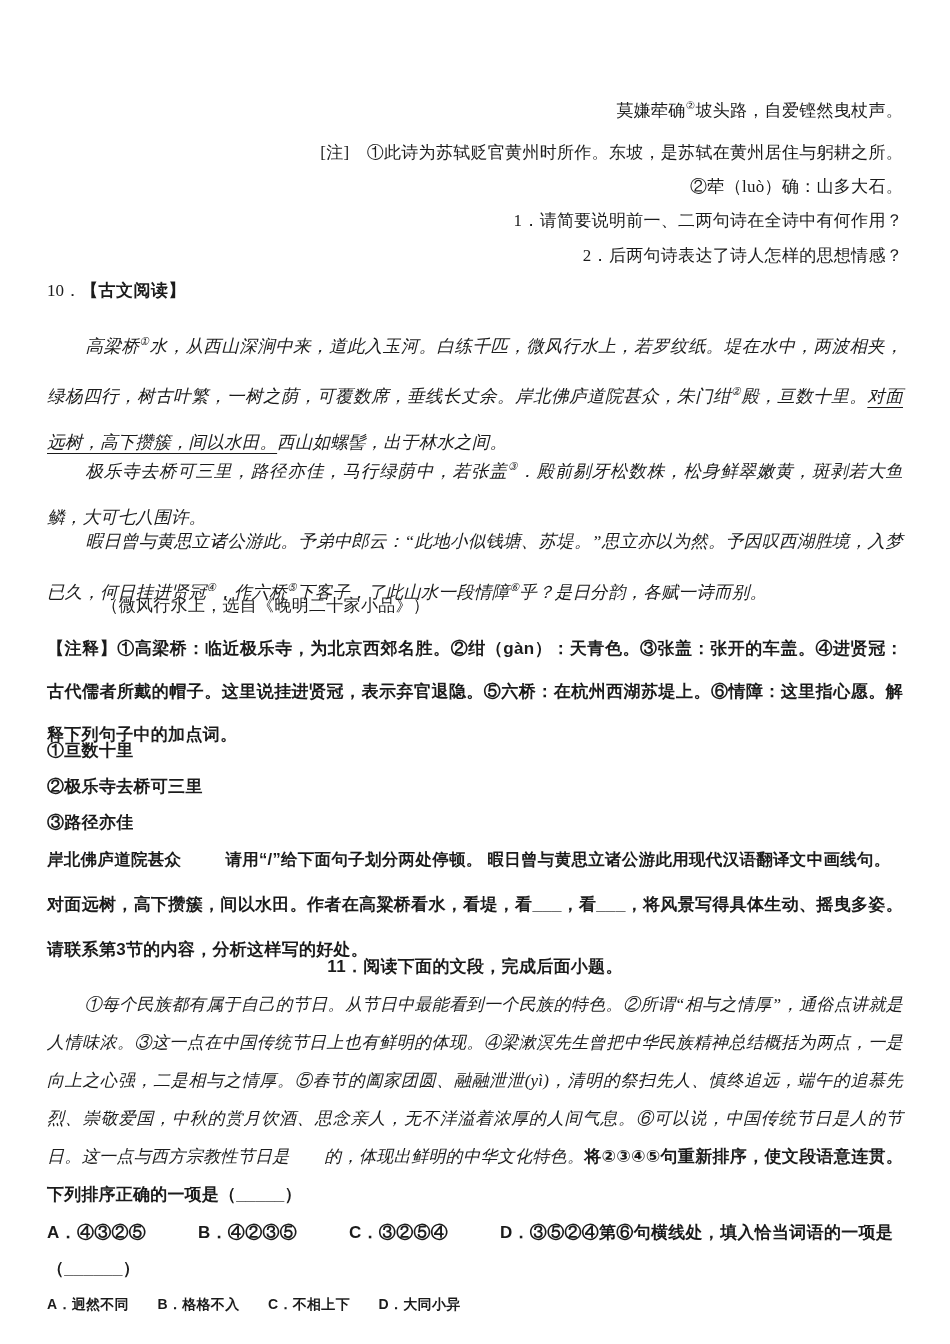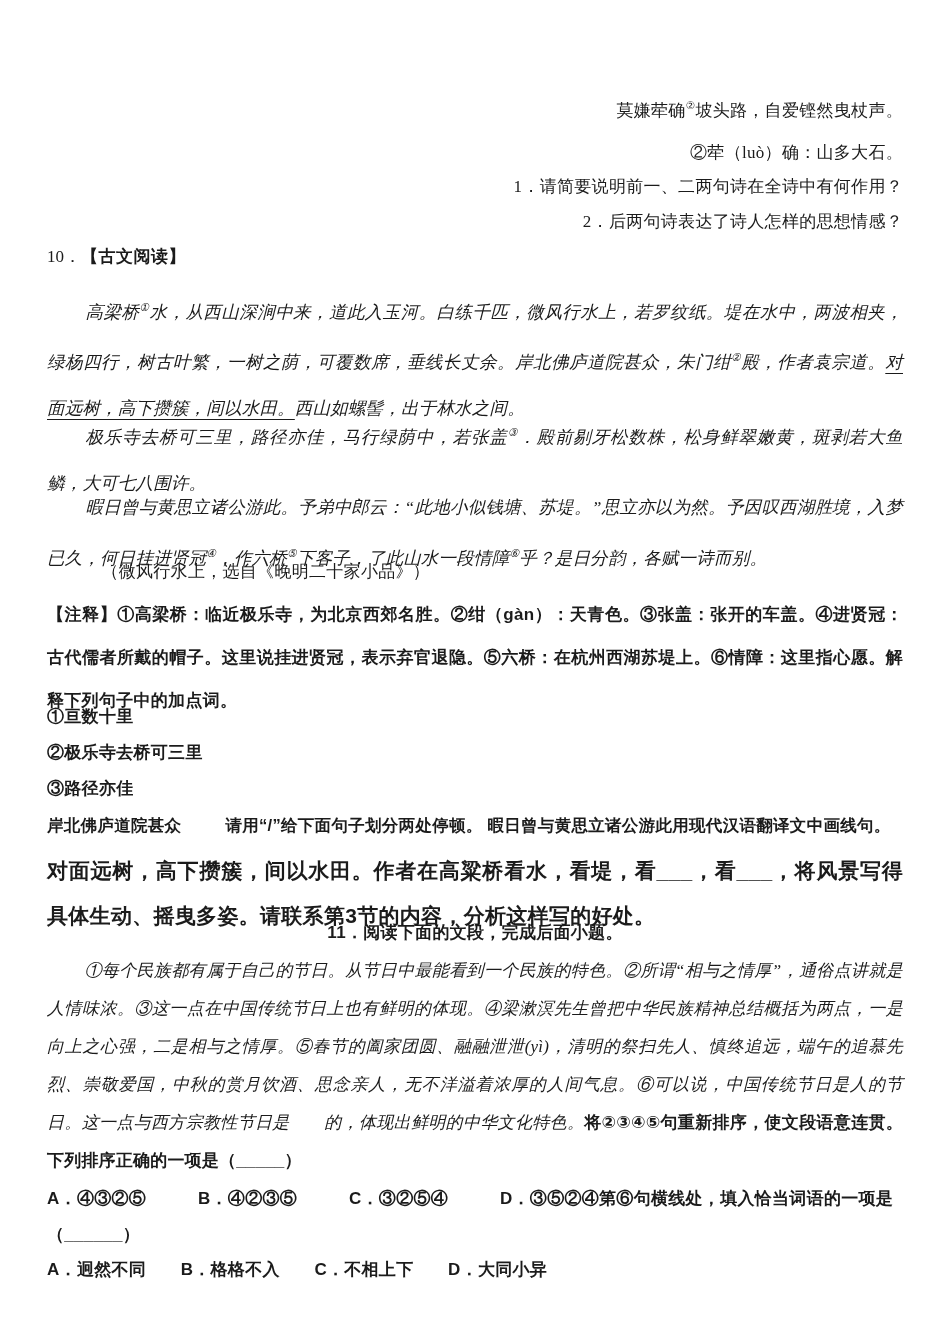--- a/index.html
+++ b/index.html
@@ -18,43 +18,44 @@
   .kai{font-style:italic;font-weight:500;font-size:17.5px;line-height:46px;
        text-align:justify;text-justify:inter-character;text-indent:2.2em;
        letter-spacing:.2px;margin-bottom:-22px;}
   .attr{font-size:17px;line-height:26px;padding-left:3.2em;margin-bottom:8px;letter-spacing:.3px;}
   
   .hei{font-family:Liberation Sans, sans-serif;font-weight:600;letter-spacing:.3px;}
   .ann{font-size:17px;line-height:43px;text-align:justify;text-justify:inter-character;margin-bottom:-18px;}
   .item{font-size:17px;line-height:26px;margin-bottom:10px;}
   .item4{font-size:16.5px;white-space:nowrap;}
   .w-gap{display:inline-block;width:44px;}
-  .followup{font-size:21px;line-height:45px;text-align:justify;text-justify:inter-character;margin-bottom:-18px;}
+  .followup{font-size:17px;line-height:45px;text-align:justify;text-justify:inter-character;margin-bottom:-18px;}
   .h11{font-size:17px;line-height:26px;margin-bottom:6px;text-align:center;}
   .passage{font-size:17px;line-height:38px;text-align:justify;text-justify:inter-character;margin-bottom:1px;}
   .opts{font-size:17px;line-height:36px;margin-bottom:4px;}
-  .optline{font-size:17px;line-height:26px;}
+  .optline{font-size:14px;line-height:26px;}
   
   .seg-sup{font-size:.62em;vertical-align:super;font-style:inherit;}
   .seg-u{text-decoration:underline;text-underline-offset:5px;text-decoration-thickness:1px;}
   .seg-q{font-style:normal;font-family:"Liberation Sans","DejaVu Sans",sans-serif;font-weight:600;}
 </style>
 </head>
 <body>
 
 <div class="page">
 
   <p class="line verse"><span>莫嫌荦确</span><span class="seg-sup">②</span><span>坡头路，自爱铿然曳杖声。</span></p>
+  <p class="line mb8">[注]　①此诗为苏轼贬官黄州时所作。东坡，是苏轼在黄州居住与躬耕之所。</p>
   <p class="line note2">②荦（luò）确：山多大石。</p>
   <p class="line">1．请简要说明前一、二两句诗在全诗中有何作用？</p>
   <p class="line">2．后两句诗表达了诗人怎样的思想情感？</p>
 
   <p class="h10"><span>10．</span><span class="ttl">【古文阅读】</span></p>
 
-  <p class="kai"><span>高梁桥</span><span class="seg-sup">①</span><span>水，从西山深涧中来，道此入玉河。白练千匹，微风行水上，若罗纹纸。堤在水中，两波相夹，绿杨四行，树古叶繁，一树之荫，可覆数席，垂线长丈余。岸北佛庐道院甚众，朱门绀</span><span class="seg-sup">②</span><span>殿，作者袁宗道。</span><span class="seg-u">对面远树，高下攒簇，间以水田。</span><span>西山如螺髻，出于林水之间。</span></p>
+  <p class="kai"><span>高梁桥</span><span class="seg-sup">①</span><span>水，从西山深涧中来，道此入玉河。白练千匹，微风行水上，若罗纹纸。堤在水中，两波相夹，绿杨四行，树古叶繁，一树之荫，可覆数席，垂线长丈余。岸北佛庐道院甚众，朱门绀</span><span class="seg-sup">②</span><span>殿，亘数十里。</span><span class="seg-u">对面远树，高下攒簇，间以水田。</span><span>西山如螺髻，出于林水之间。</span></p>
   <p class="kai"><span>极乐寺去桥可三里，路径亦佳，马行绿荫中，若张盖</span><span class="seg-sup">③</span><span>．殿前剔牙松数株，松身鲜翠嫩黄，斑剥若大鱼鳞，大可七八围许。</span></p>
   <p class="kai"><span>暇日曾与黄思立诸公游此。予弟中郎云：“此地小似钱塘、苏堤。”思立亦以为然。予因叹西湖胜境，入梦已久，何日挂进贤冠</span><span class="seg-sup">④</span><span>，作六桥</span><span class="seg-sup">⑤</span><span>下客子，了此山水一段情障</span><span class="seg-sup">⑥</span><span>乎？是日分韵，各赋一诗而别。</span></p>
 
   <p class="attr">（微风行水上，选自《晚明二十家小品》）</p>
 
   <p class="hei ann">【注释】①高梁桥：临近极乐寺，为北京西郊名胜。②绀（gàn）：天青色。③张盖：张开的车盖。④进贤冠：古代儒者所戴的帽子。这里说挂进贤冠，表示弃官退隐。⑤六桥：在杭州西湖苏堤上。⑥情障：这里指心愿。解释下列句子中的加点词。</p>
 
   <p class="hei item">①亘数十里</p>
   <p class="hei item">②极乐寺去桥可三里</p>
   <p class="hei item">③路径亦佳</p>

